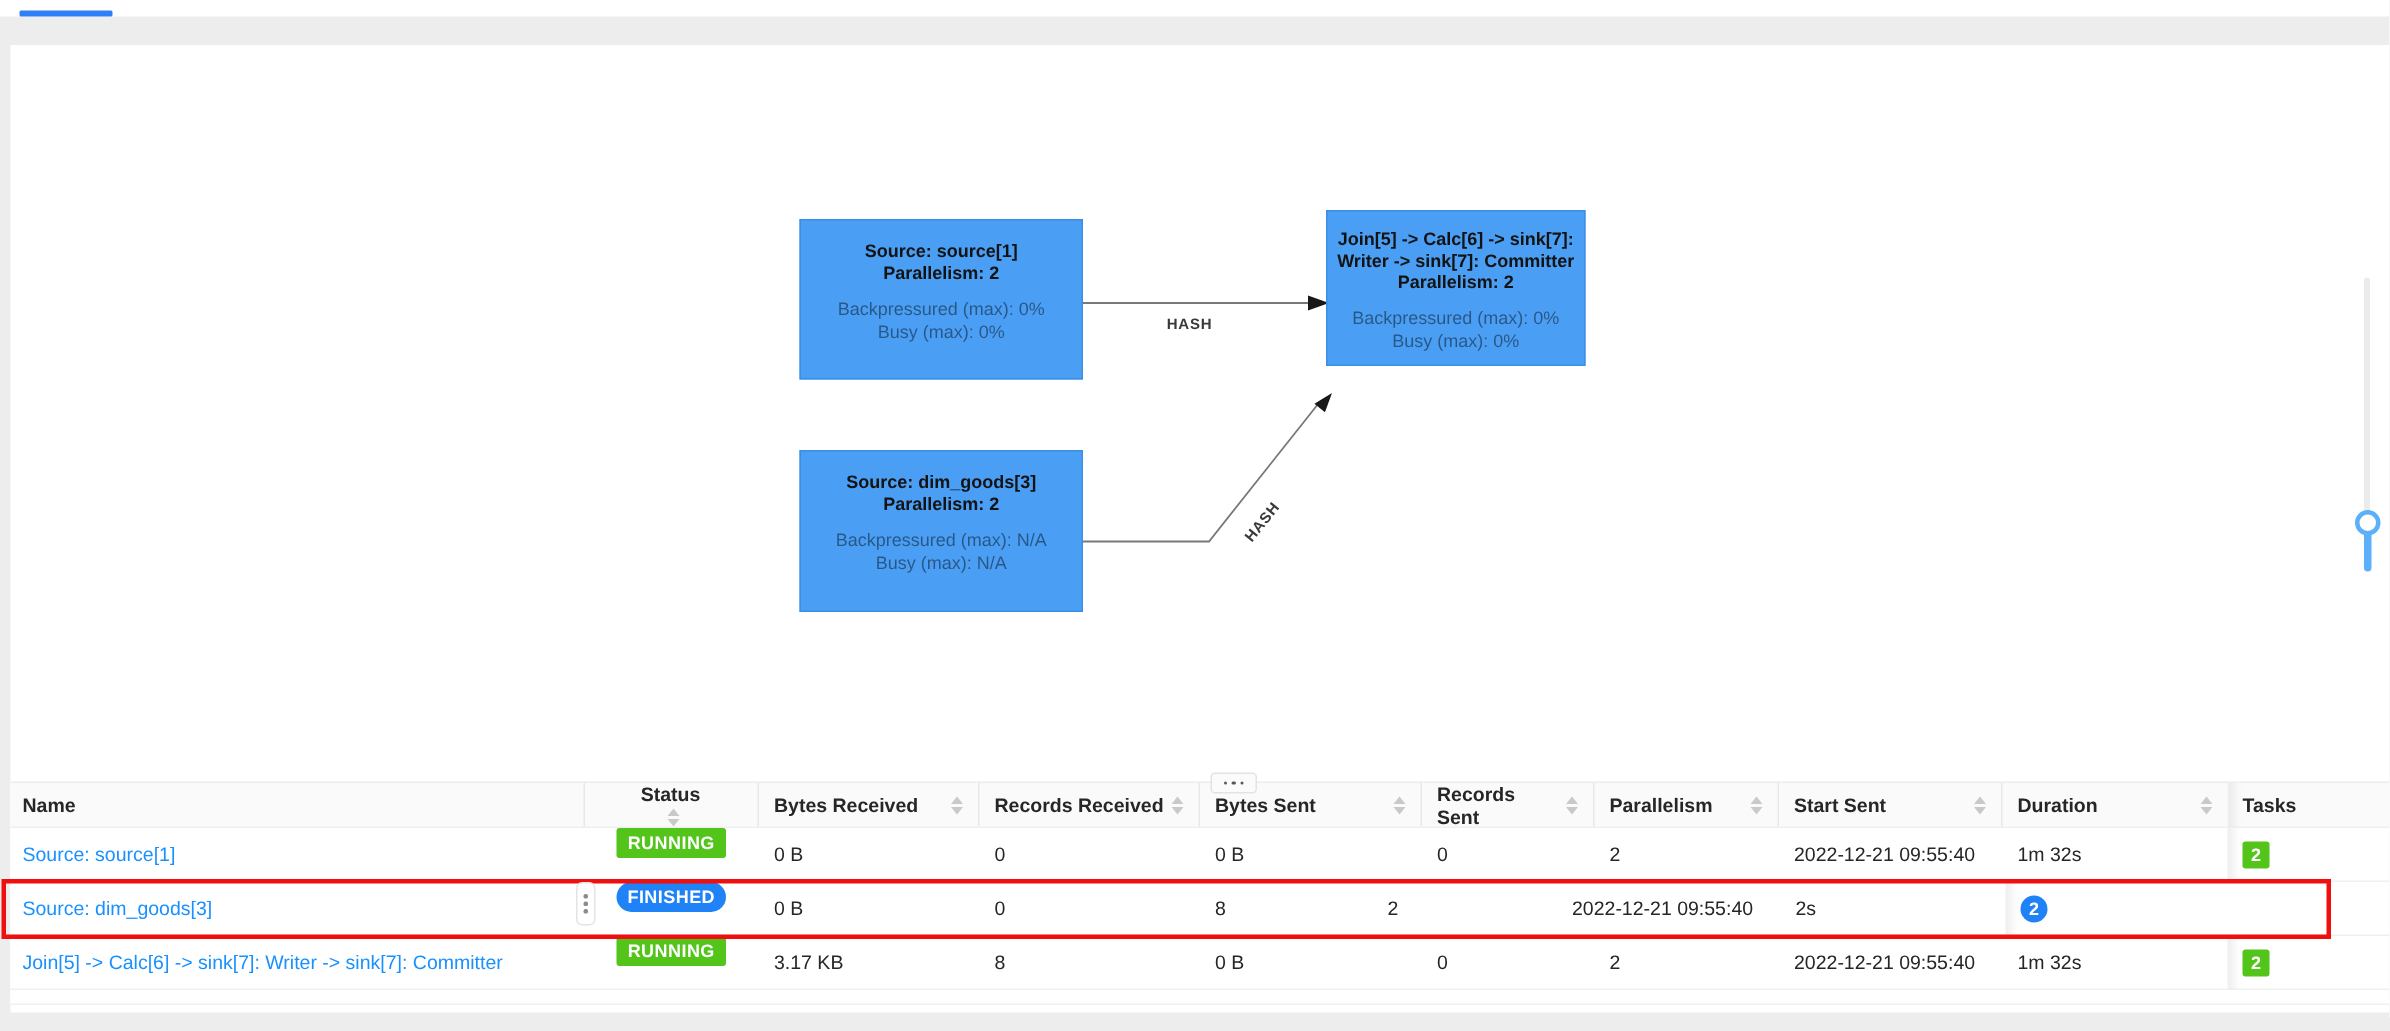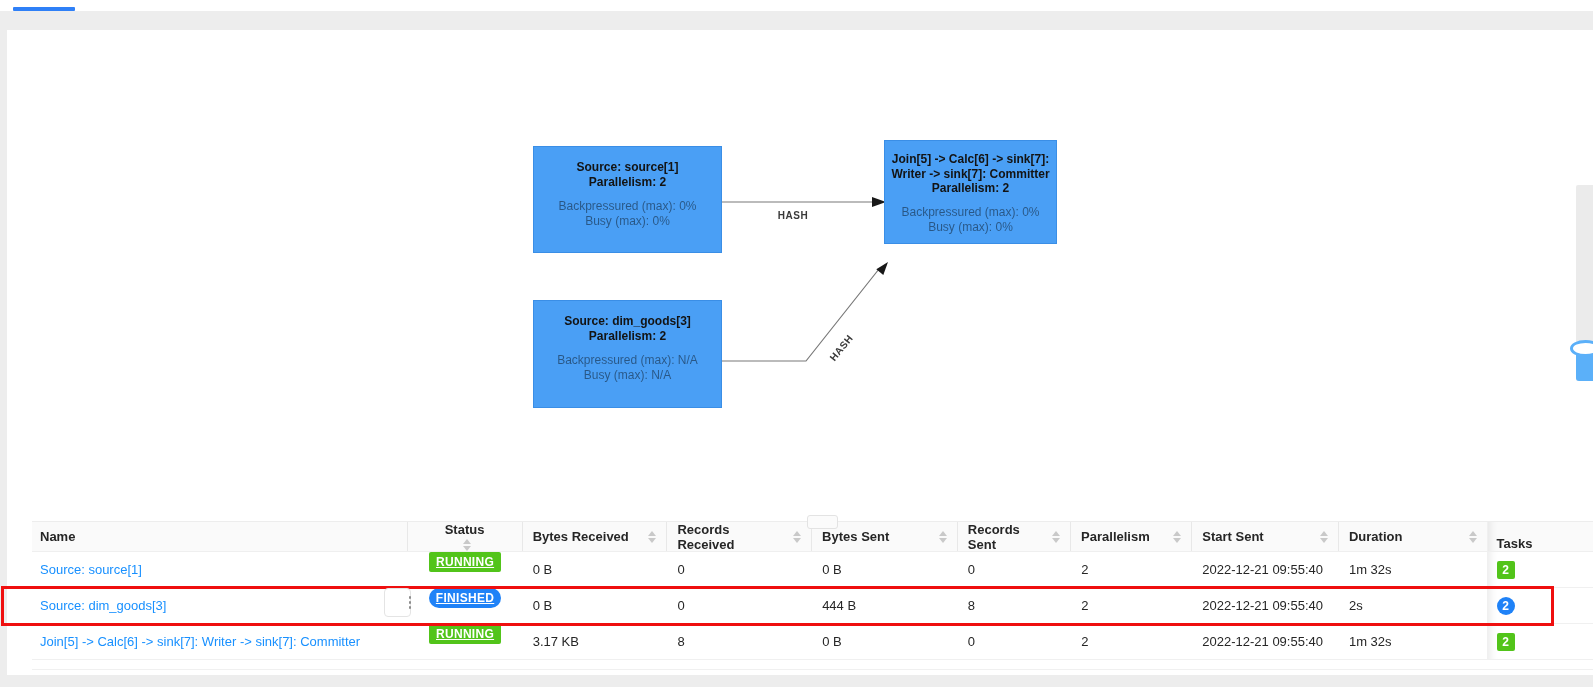--- a/index.html
+++ b/index.html
@@ -1,18 +1,18 @@
 <!DOCTYPE html>
 <html><head>
 <meta charset="utf-8">
 <style>
   * { margin:0; padding:0; box-sizing:border-box; }
   html,body { width:1593px; height:687px; }
   body { font-family:"Liberation Sans", sans-serif; background:#ededed; position:relative; overflow:hidden; }
-  .abs { position:absolute;padding-left:25px; }
+  .abs { position:absolute; }
 
   
   .topstrip { left:0; top:0; width:1593px; height:11px; background:#ffffff; }
   .tabline  { left:13px; top:7px; width:62px; height:4px; background:#2f80f7; border-radius:1px; }
 
   
   .panel { left:7px; top:30px; width:1586px; height:645px; background:#ffffff; }
 
   
   .node { position:absolute; background:#4a9ff5; border:1px solid #3a8ee6; text-align:center;
@@ -51,24 +51,24 @@
   .cd { width:0; height:0; border-left:4px solid transparent; border-right:4px solid transparent;
         border-top:5px solid #c9c9c9; }
   .tr { display:flex; height:36px; border-bottom:1px solid #f0f0f0; background:#fff; }
   .td { display:flex; align-items:center; padding:0 10px; }
   .c-name  { width:383px; padding-left:8px !important; }
   .c-status{ width:116px; padding-left:9px !important;flex-direction:column; }
   .c-br { width:147px; } .c-rr { width:147px; } .c-bs { width:148px; } .c-rs { width:115px; }
   .c-par{ width:123px; } .c-st { width:149px; } .c-dur{ width:150px; }
   .c-tasks { width:108px; border-left:1px solid #f0f0f0; padding-left:9px !important;
              box-shadow:inset 10px 0 8px -8px rgba(0,0,0,0.09); }
-  .thead .c-tasks { border-right:none;align-items:flex-end; }
+  .thead .c-tasks { border-right:none; }
   a.vlink { color:#1890ff; text-decoration:none; cursor:pointer; white-space:nowrap; }
   .badge { color:#fff; font-size:12px; font-weight:700; padding:3px 7px; border-radius:2px;
-           letter-spacing:0.3px; line-height:14px;text-decoration:underline; }
+           letter-spacing:0.3px; line-height:14px; }
   .tbadge { width:18px; height:18px; border-radius:2px; color:#fff; font-size:12px; font-weight:700;
             display:flex; align-items:center; justify-content:center; }
   .green { background:#52c41a; }
   .blue  { background:#1f82f7;border-radius:10px; }
   .scrollspacer { height:10px; border-bottom:1px solid #f0f0f0; background:#fff; }
 
   
   .redrect { left:1px; top:586px; width:1553px; height:40px; border:3px solid #ef0f0f;
              z-index:5; pointer-events:none; }
 
@@ -224,21 +224,20 @@
 
   <div class="tr">
     <div class="td c-name">
       <a class="vlink">Source: dim_goods[3]</a>
     </div>
     <div class="td c-status">
       <span class="badge blue">FINISHED</span>
     </div>
     <div class="td c-br">0 B</div>
     <div class="td c-rr">0</div>
-    <div class="td c-bs">444 B</div>
     <div class="td c-rs">8</div>
     <div class="td c-par">2</div>
     <div class="td c-st">2022-12-21 09:55:40</div>
     <div class="td c-dur">2s</div>
     <div class="td c-tasks">
       <span class="tbadge blue">2</span>
     </div>
   </div>
 
   <div class="tr">

